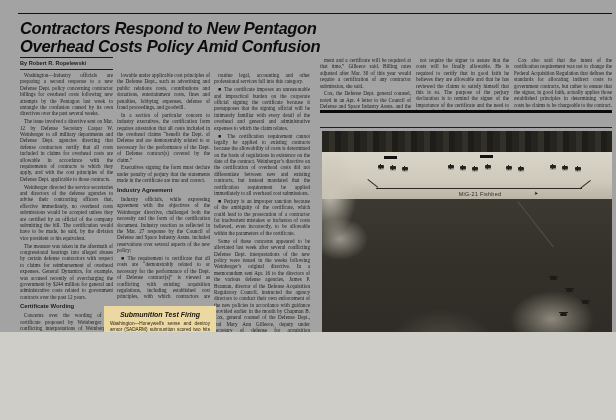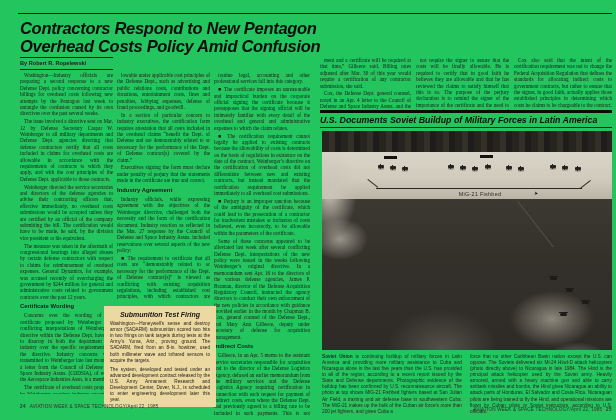--- a/index.html
+++ b/index.html
@@ -1,16 +1,16 @@
 <!DOCTYPE html>
 <html><head>
 <meta charset="utf-8">
 <style>
   html,body{margin:0;padding:0;background:#cfcdc8;}
-  .page{position:relative;width:616px;height:420px;background:#22c55e;overflow:hidden;
+  .page{position:relative;width:616px;height:332px;background:#a3a3a3;overflow:hidden;
         font-family:"Liberation Serif",serif;color:#1e1c1a;margin:0 auto;}
   .rule-top{position:absolute;left:18px;width:594px;top:13px;border-top:1.6px solid #14120f;}
   .headline{position:absolute;left:20px;top:19px;width:306px;
             font-family:"Liberation Sans",sans-serif;font-style:italic;font-weight:bold;
             font-size:16.5px;line-height:1.1;letter-spacing:-0.3px;color:#0e0d0b;}
   .byline{position:absolute;left:20px;top:57px;width:93px;
           font-family:"Liberation Sans",sans-serif;font-weight:bold;font-size:5.6px;
           border-top:1px solid #1a1a1a;border-bottom:1px solid #1a1a1a;padding:2px 0 2.5px;}
   .col{position:absolute;top:72px;font-size:5.15px;line-height:1.24;text-align:justify;overflow:hidden;}
   .col p.body-p{margin:0 0 1.5px;text-indent:4px;}
@@ -122,21 +122,20 @@
 
   <div class="sidebox">
     <div class="box-title">Submunition Test Firing</div>
     <div>
         <p>Washington—Honeywell’s sense and destroy armor (SADARM) submunition scored two hits in two firings on tank targets during tests at the Army’s Yuma, Ariz., proving ground. The SADARM, fired from an 8-in. howitzer, used both millimeter wave and infrared sensors to acquire the targets.</p>
         <p>The system, developed and tested under an advanced development contract released by the U.S. Army Armament Research and Development Center, Dover, N.J., is scheduled to enter engineering development later this year.</p>
       </div>
   </div>
 
   <div class="mil-bar"></div>
-  <div class="mil-header">U.S. Documents Soviet Buildup of Military Forces in Latin America</div>
   <div class="mil-rule"></div>
 
   <div class="photo">
     <div class="ph-top"></div>
     <div class="ph-strip"></div>
     <div class="ph-lower"></div>
     <div class="ph-patch-left"></div>
     <div id="plane-row">
         <div class="plane" style="left: 56px; top: 34px;"></div>
         <div class="plane" style="left: 68px; top: 35px;"></div>

